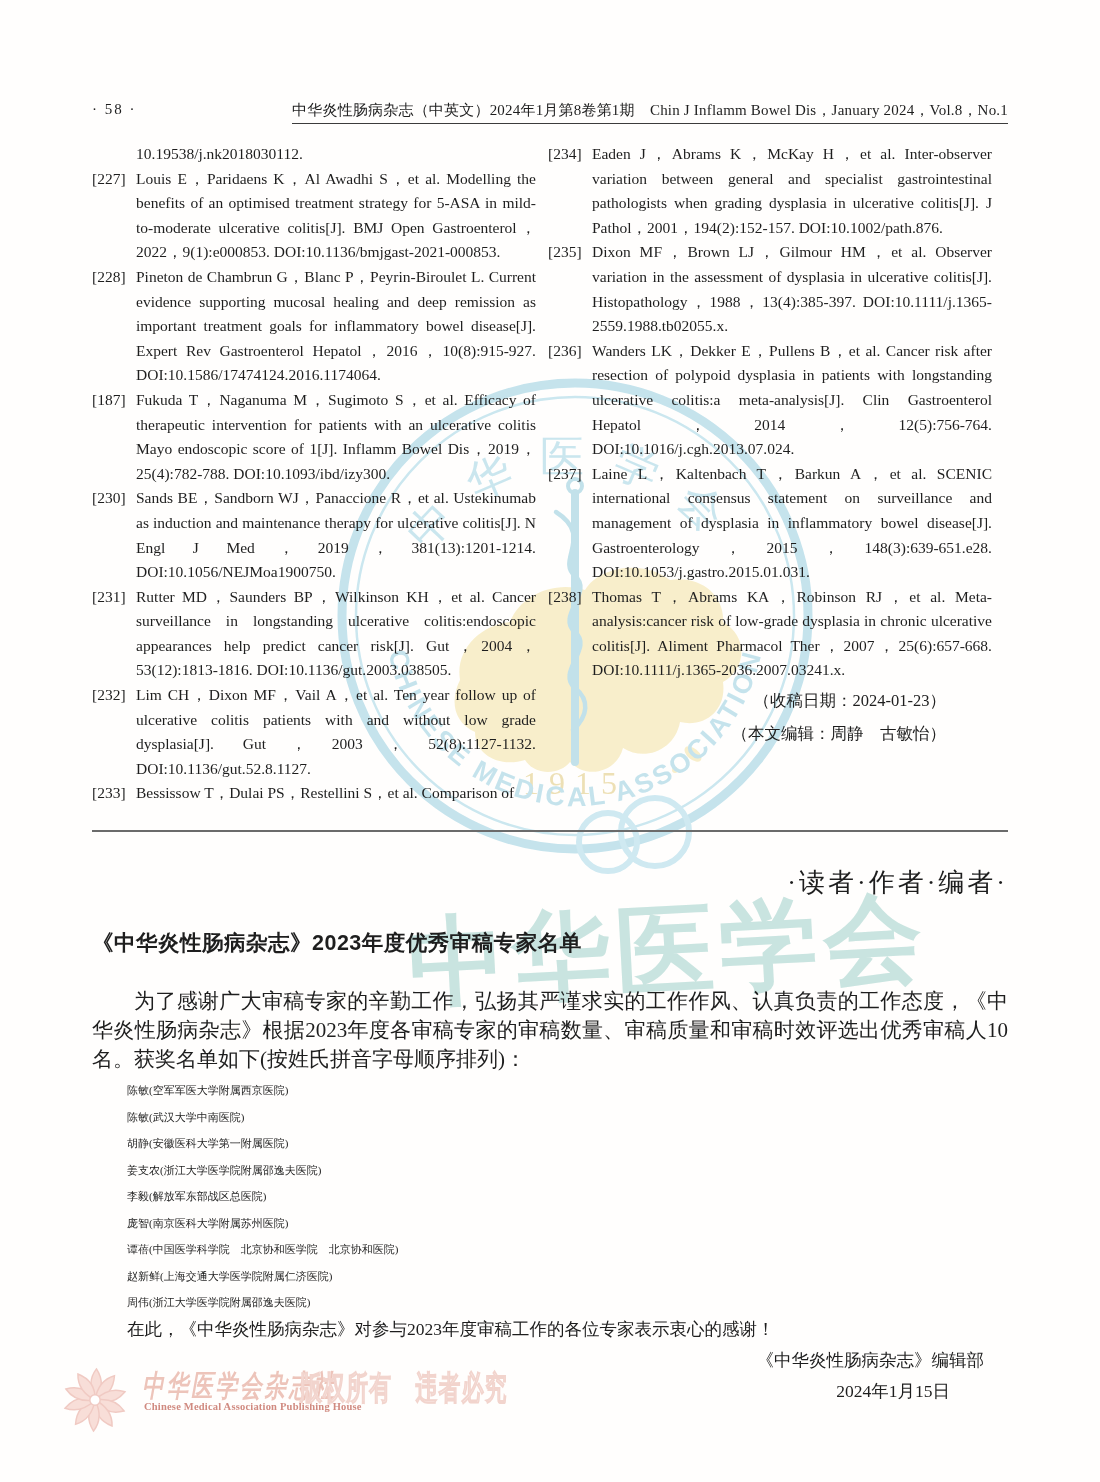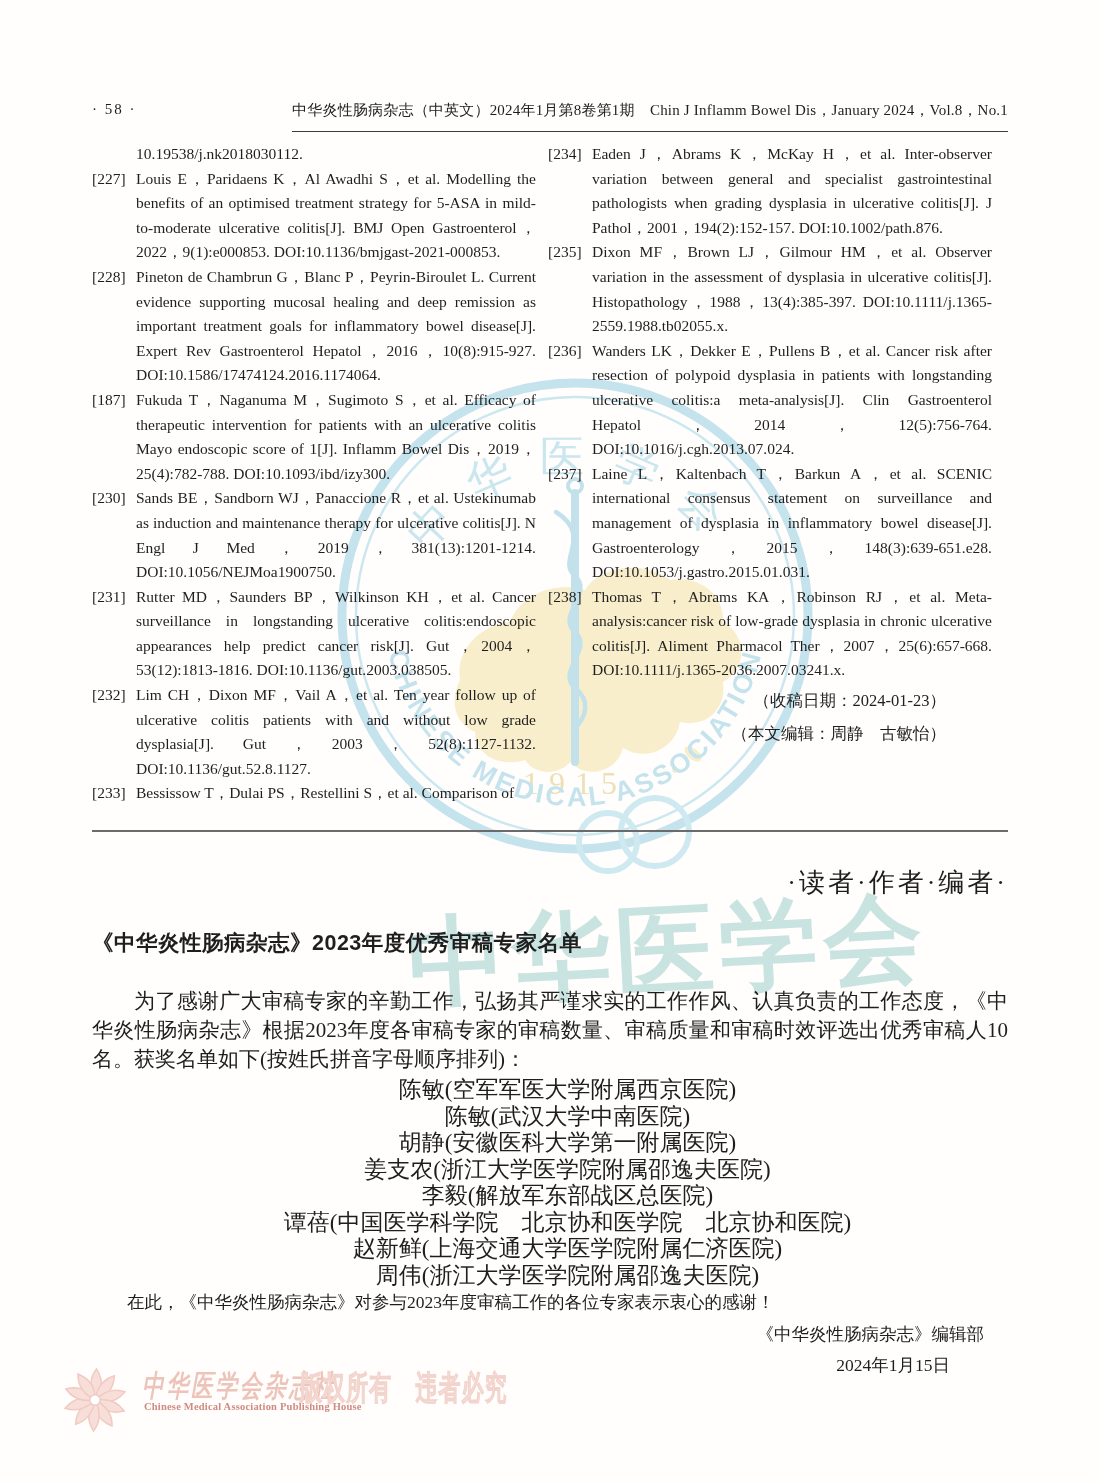--- a/index.html
+++ b/index.html
@@ -29,21 +29,21 @@
     left:300px;top:1366px;font-size:33px;font-weight:bold;letter-spacing:2px;
     color:#faedeb;-webkit-text-stroke:1px #f2d4cd;white-space:nowrap;
     transform:scaleX(.66);transform-origin:left top;
   }
 
   
   .hdr{position:absolute;z-index:1;top:101px;left:92px;right:92px;display:flex;align-items:flex-start;font-size:15px;}
   .hdr .pagenum{letter-spacing:2px;white-space:nowrap;}
   .hdr .htitle{
     margin-left:auto;white-space:nowrap;border-bottom:1.5px solid #3c3c3c;
-    padding-bottom:11px;letter-spacing:.2px;
+    padding-bottom:3px;letter-spacing:.2px;
   }
 
   
   .refs{position:absolute;z-index:1;top:142px;left:92px;right:92px;height:692px;
         display:flex;gap:12px;overflow:hidden;}
   .col{width:444px;flex:0 0 444px;}
   .ref{display:flex;font-size:15.5px;line-height:24.6px;}
   .ref .num{flex:0 0 44px;}
   .ref .txt{flex:1;text-align:justify;}
   .note{font-size:16.5px;line-height:30px;text-align:right;padding-right:46px;margin-top:3px;}
@@ -53,21 +53,21 @@
 
   
   .lower{position:absolute;z-index:1;top:868px;left:92px;right:92px;}
   .colmark{text-align:right;font-size:26px;letter-spacing:3px;line-height:30px;}
   .sec-title{
     margin:30px 0 0 0;font-size:21.5px;font-weight:bold;line-height:30px;
     font-family:"Liberation Sans","DejaVu Sans",sans-serif;letter-spacing:.5px;
   }
   .intro{margin:29px 0 0 0;font-size:21px;line-height:29px;text-indent:2em;text-align:justify;}
   .reviewers{list-style:none;margin:3px 0 0 0;padding:0 0 0 35px;}
-  .reviewers li{font-size:23px;line-height:26.5px;text-align:center;}
+  .reviewers li{font-size:11px;line-height:26.5px;}
   .closing{margin:0;font-size:17.5px;line-height:26.5px;text-indent:2em;}
   .sig{margin-top:5px;font-size:17.5px;line-height:26px;text-align:right;padding-right:24px;}
   .sigdate{margin-top:5px;font-size:17.5px;line-height:26px;text-align:right;padding-right:58px;}
 </style>
 </head>
 <body>
 
 <div class="page">
 
   <svg class="wm wm-emblem" viewBox="0 0 500 515" xmlns="http://www.w3.org/2000/svg">
@@ -194,20 +194,21 @@
   <section class="lower">
     <div class="colmark">·读者·作者·编者·</div>
     <h2 class="sec-title">《中华炎性肠病杂志》2023年度优秀审稿专家名单</h2>
     <p class="intro">为了感谢广大审稿专家的辛勤工作，弘扬其严谨求实的工作作风、认真负责的工作态度，《中华炎性肠病杂志》根据2023年度各审稿专家的审稿数量、审稿质量和审稿时效评选出优秀审稿人10名。获奖名单如下(按姓氏拼音字母顺序排列)：</p>
     <ul class="reviewers">
       <li>陈敏(空军军医大学附属西京医院)</li>
       <li>陈敏(武汉大学中南医院)</li>
       <li>胡静(安徽医科大学第一附属医院)</li>
       <li>姜支农(浙江大学医学院附属邵逸夫医院)</li>
       <li>李毅(解放军东部战区总医院)</li>
+      <li>庞智(南京医科大学附属苏州医院)</li>
       <li>谭蓓(中国医学科学院　北京协和医学院　北京协和医院)</li>
       <li>赵新鲜(上海交通大学医学院附属仁济医院)</li>
       <li>周伟(浙江大学医学院附属邵逸夫医院)</li>
     </ul>
     <p class="closing">在此，《中华炎性肠病杂志》对参与2023年度审稿工作的各位专家表示衷心的感谢！</p>
     <div class="sig">《中华炎性肠病杂志》编辑部</div>
     <div class="sigdate">2024年1月15日</div>
   </section>
 
 </div>

